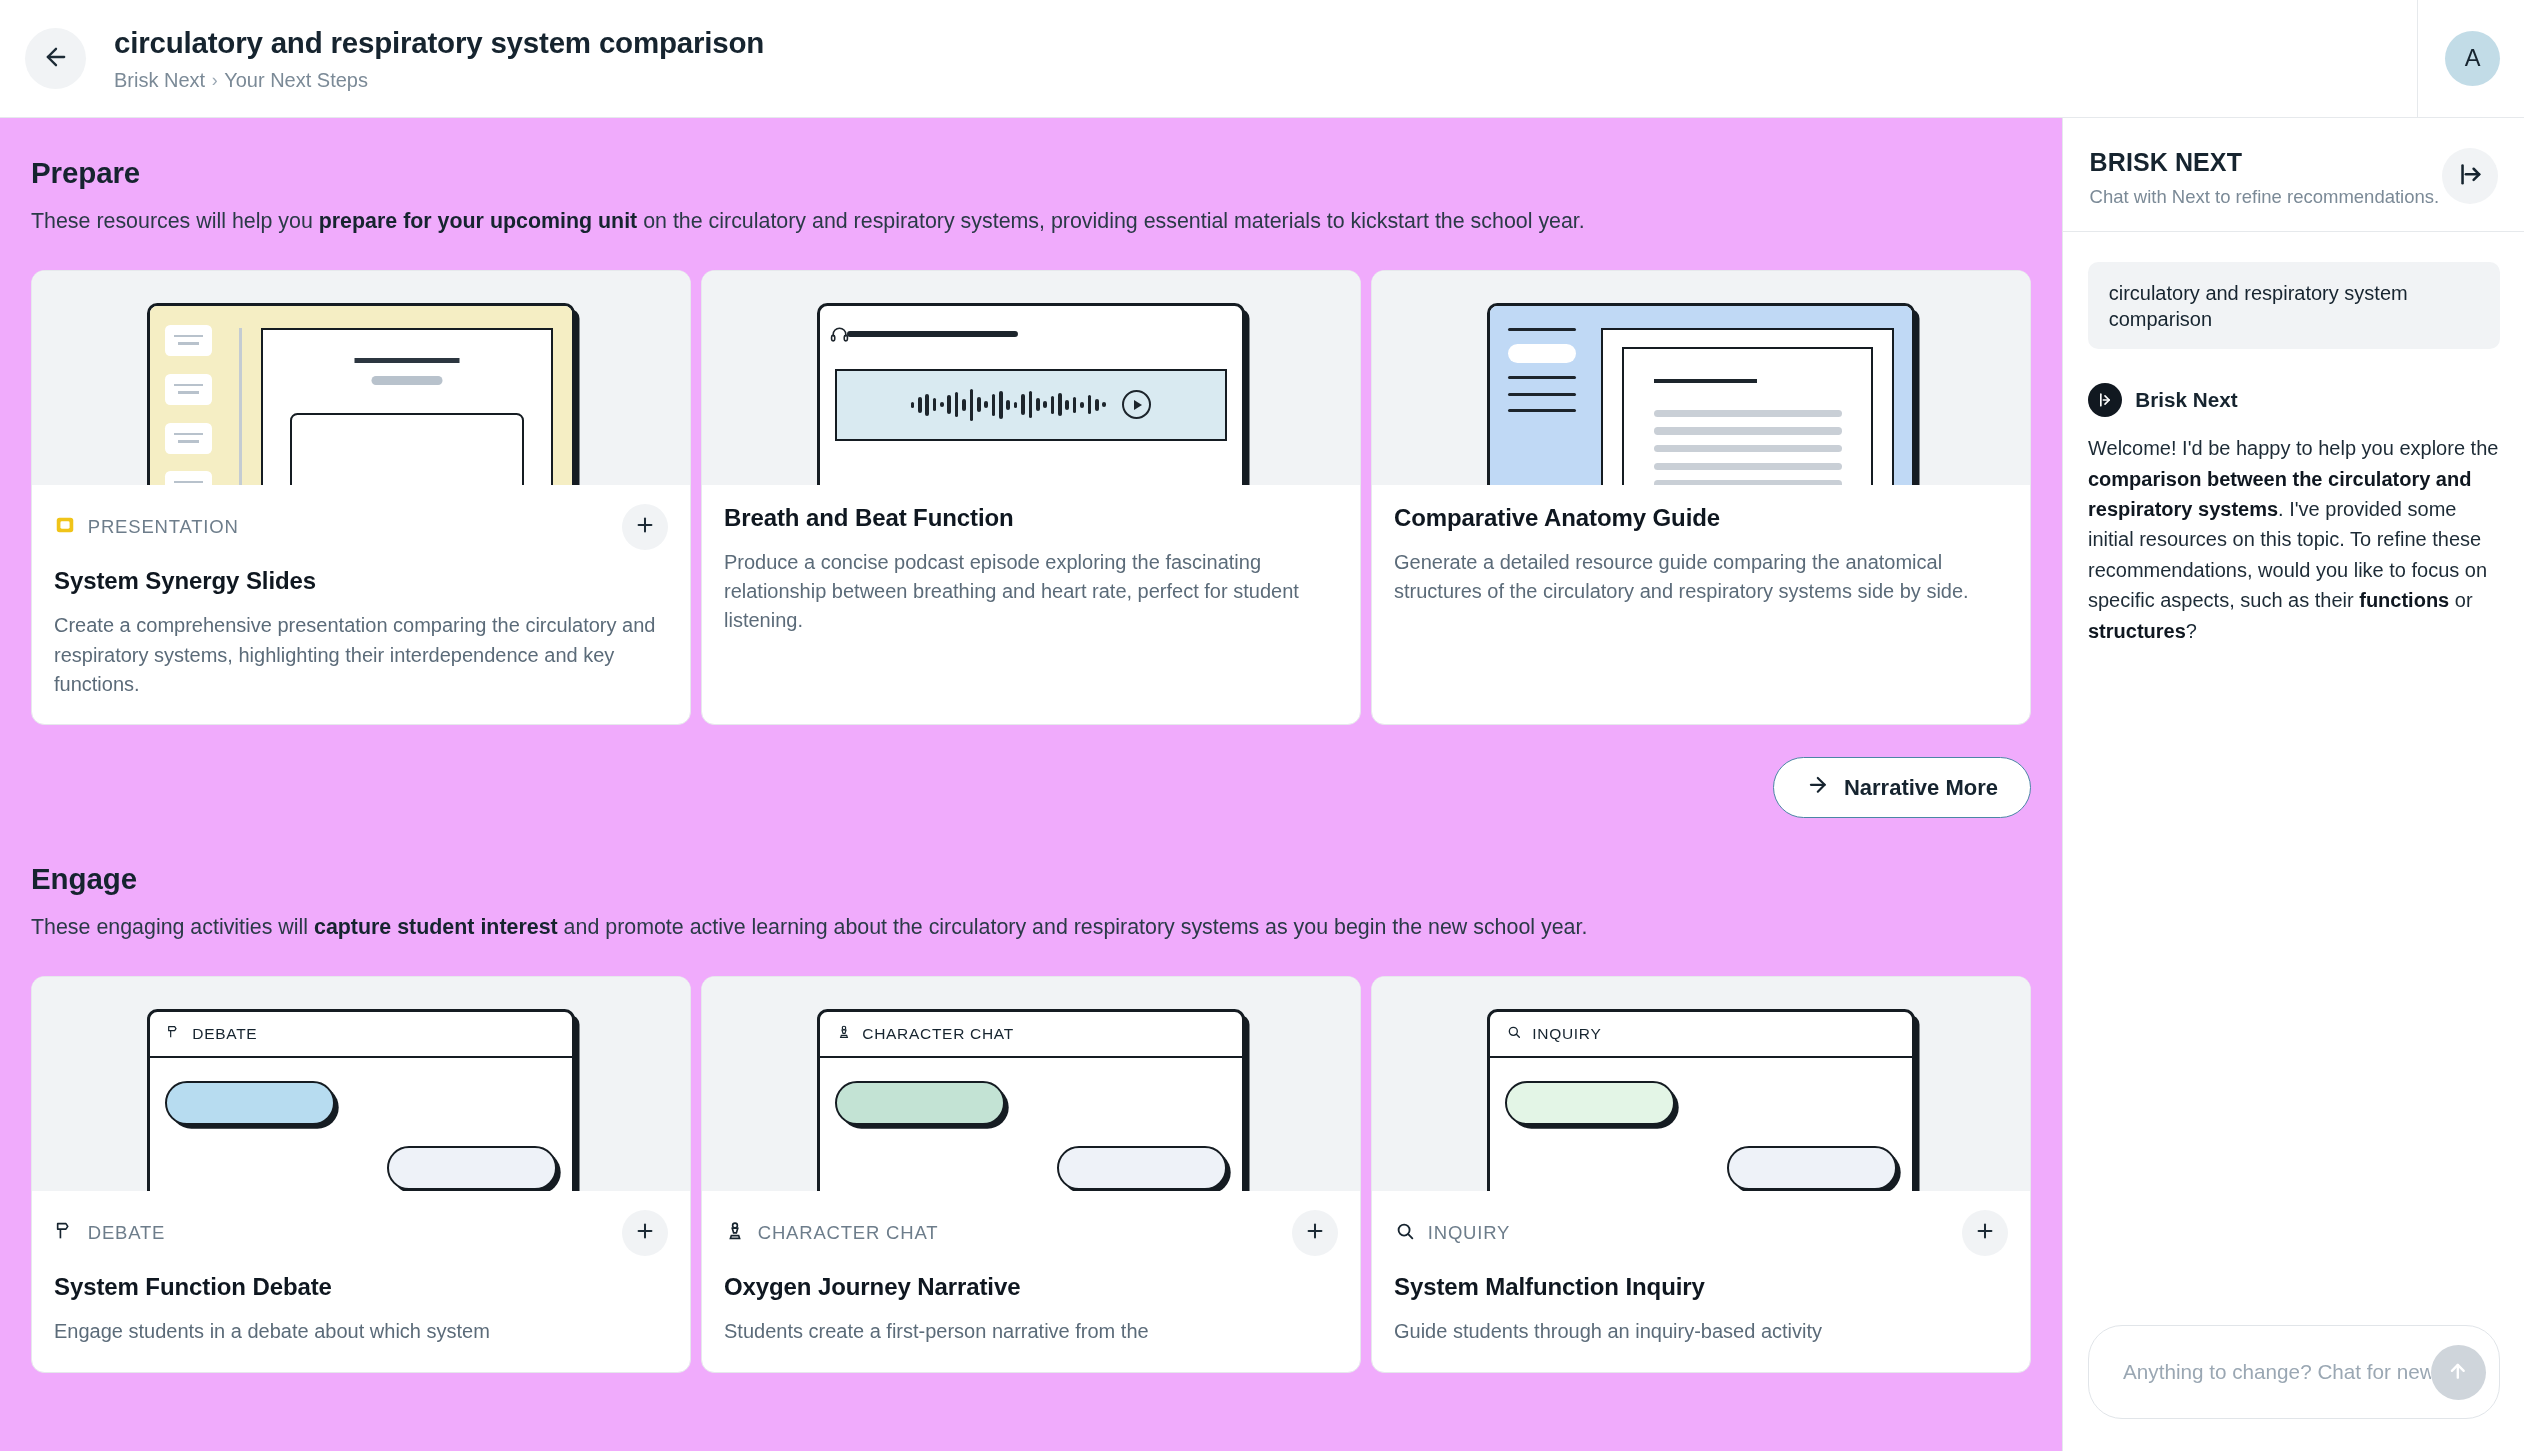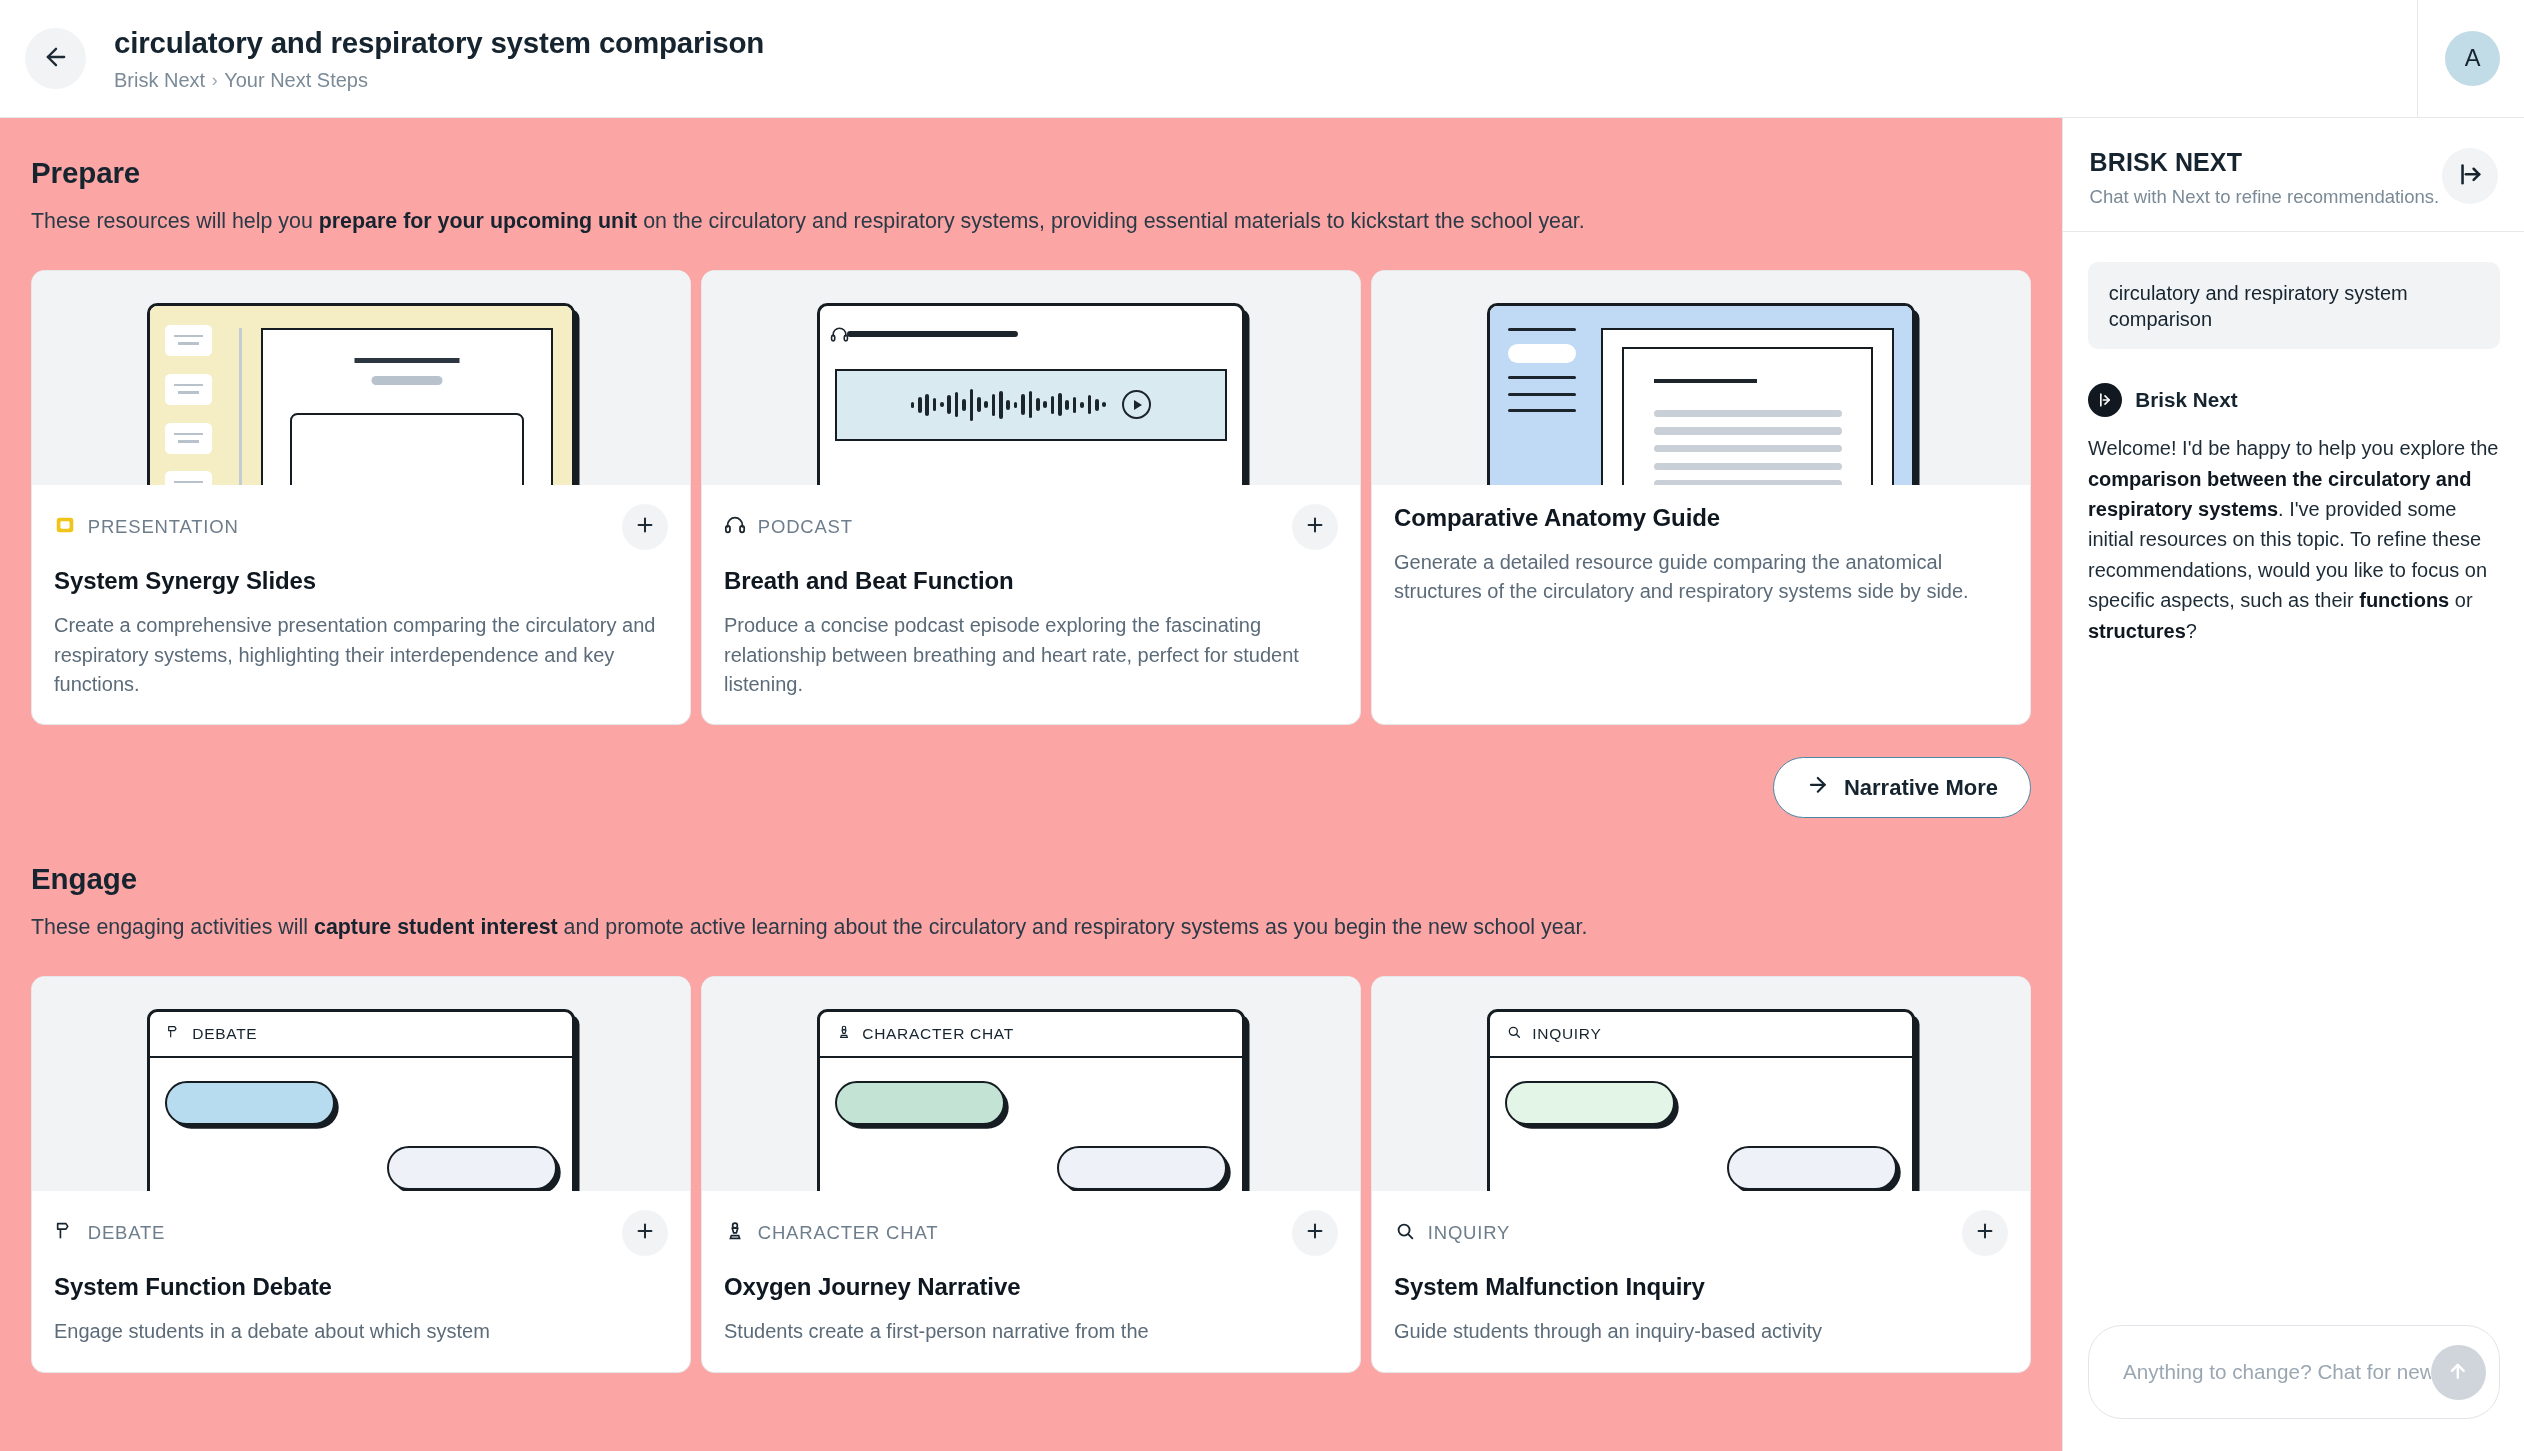--- a/index.html
+++ b/index.html
@@ -49,21 +49,21 @@
     font-size: 23.6px; font-weight: 400; cursor: pointer;
   }
 
   
   .body { flex: 1 1 auto; display: flex; min-height: 0; }
 
   
   .main {
     flex: 1 1 auto; min-width: 0; overflow: hidden;
     padding: 38px 31px 0 31px;
-    background: #fca5a5;
+    background: #f0abfc;
     border-right: 1.5px solid #e6e9ec;
   }
   .section-title {
     font-size: 29.5px; font-weight: 700; color: #16242f;
     letter-spacing: -0.1px; margin-bottom: 16px;
   }
   .section-desc {
     font-size: 21.4px; line-height: 1.48; color: #2a3a47;
     max-width: 1772px; margin-bottom: 32px;
   }
@@ -364,40 +364,20 @@
                     <span style="height:5.9px"></span>
                   <span style="height:19px"></span>
                     <span style="height:11.8px"></span>
                     <span style="height:4.4px"></span>
                 </div>
                 <div class="play-circ"></div>
               </div>
             </div>
           </div>
           <div class="card-body">
-            <div class="card-meta">
-              <div class="meta-left">
-                <span>
-                  <svg width="22" height="22" viewBox="0 0 24 24" fill="none" stroke="#1d252c" stroke-width="1.9" stroke-linecap="round">
-                      <path d="M4 14v-2a8 8 0 0 1 16 0v2"></path>
-                      <rect x="2" y="13" width="4.5" height="7" rx="2.2"></rect>
-                      <rect x="17.5" y="13" width="4.5" height="7" rx="2.2"></rect>
-                    </svg>
-                </span>
-                <span class="meta-label">PODCAST</span>
-              </div>
-              <button class="add-btn">
-                <span>
-                  <svg viewBox="0 0 24 24" fill="none" stroke="#1d2b36" stroke-width="2.2" stroke-linecap="round">
-                      <line x1="12" y1="5" x2="12" y2="19"></line>
-                      <line x1="5" y1="12" x2="19" y2="12"></line>
-                    </svg>
-                </span>
-              </button>
-            </div>
             <div class="card-title">Breath and Beat Function</div>
             <div class="card-desc">Produce a concise podcast episode exploring the fascinating relationship between breathing and heart rate, perfect for student listening.</div>
           </div>
         </div>
 
         <div class="card">
           <div class="thumb">
             <div class="thumb-inner">
               <div class="res-side"></div>
               <div class="res-rail">

